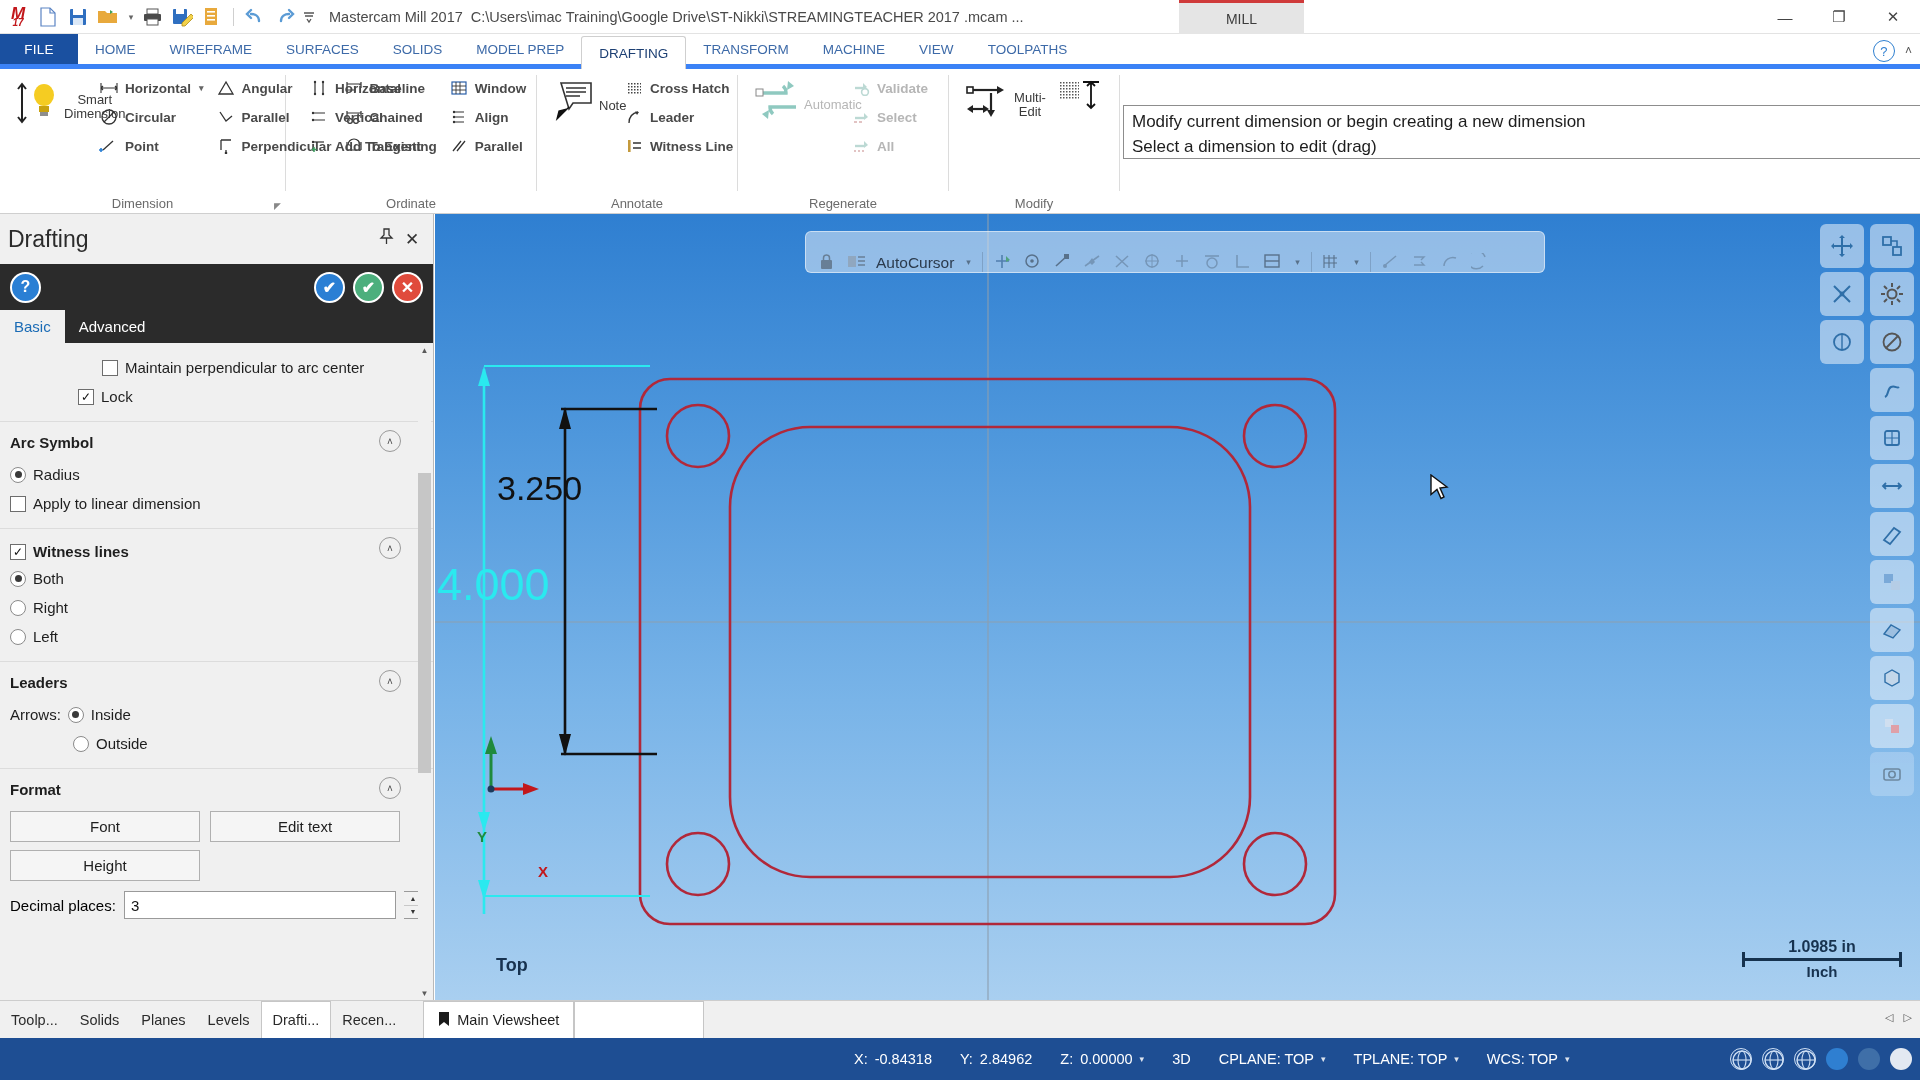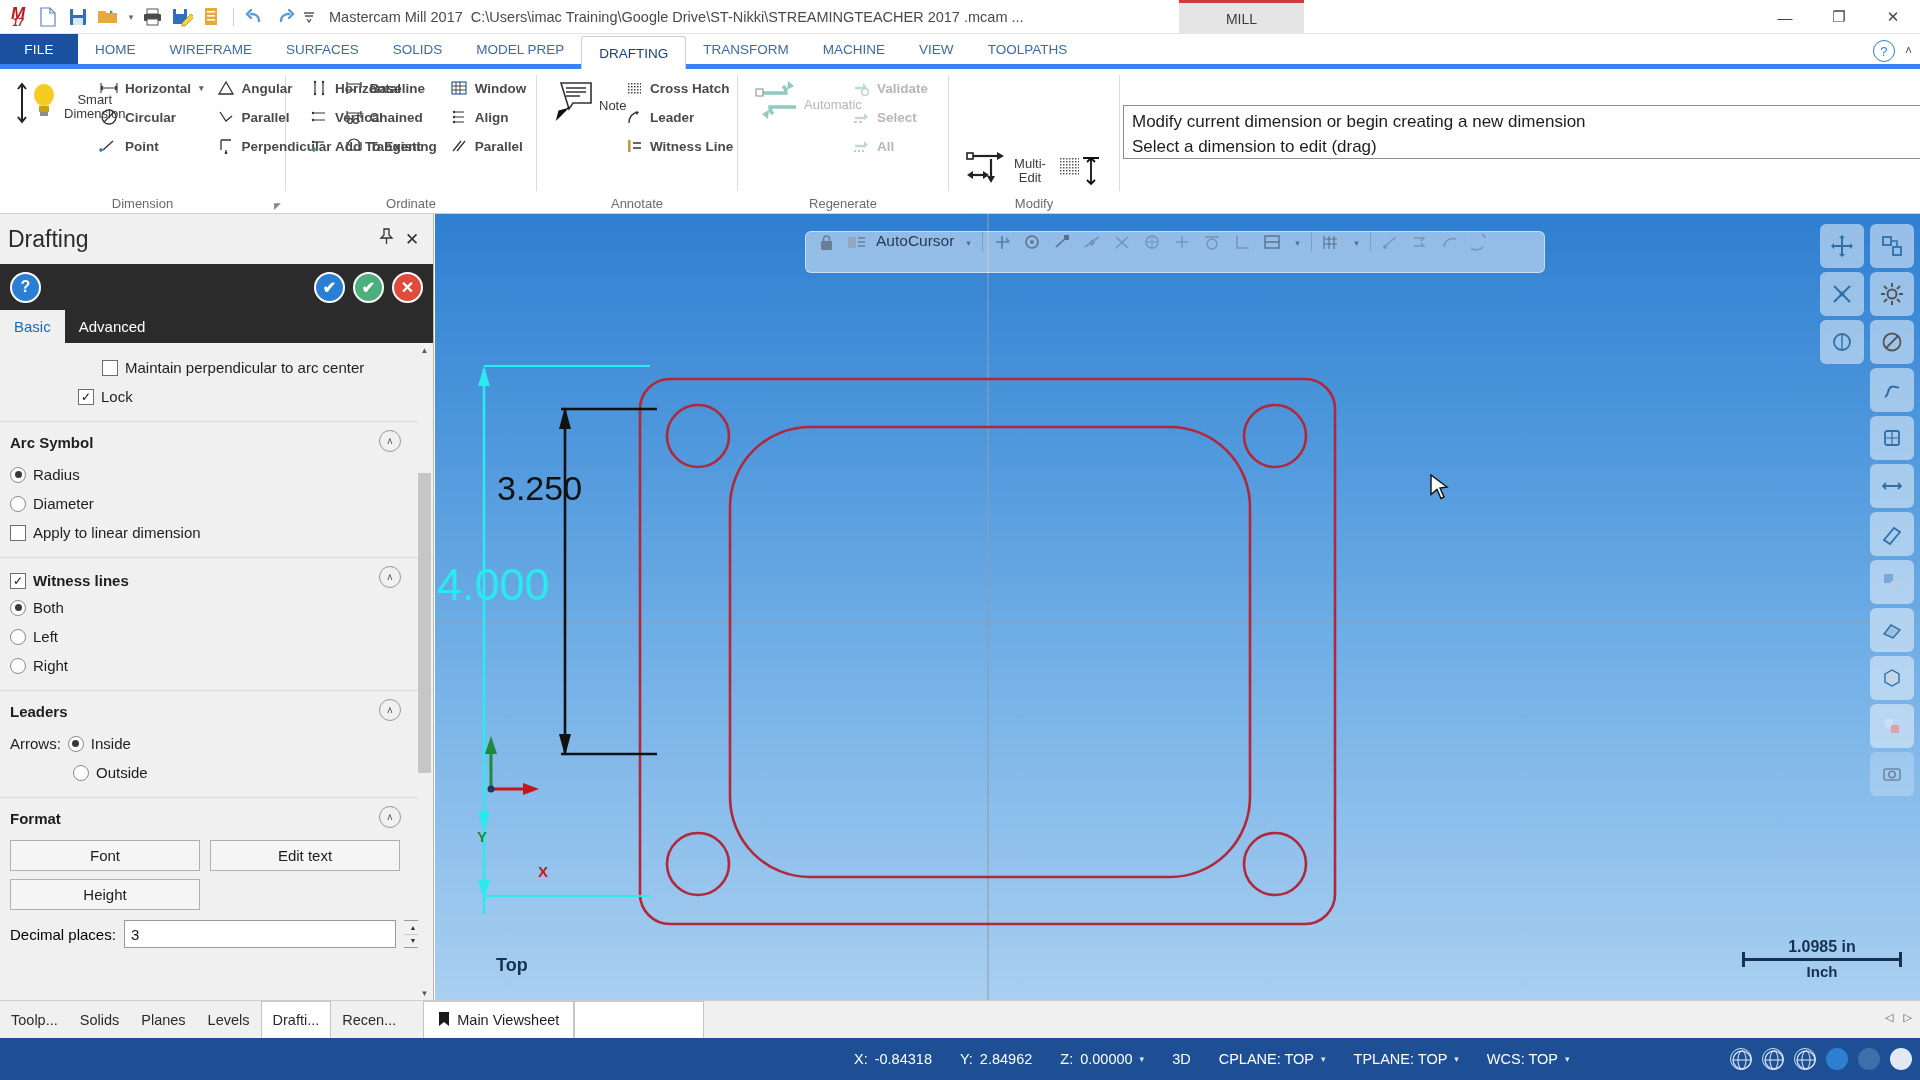--- a/index.html
+++ b/index.html
@@ -179,21 +179,21 @@
     position: absolute; left: 435px; top: 214px; width: 1485px; height: 786px;
     background: linear-gradient(to bottom, #2f7fd1 0%, #4e97dc 28%, #79b4e8 62%, #a9cff0 100%);
     overflow: hidden;
   }
   .vp-svg { position: absolute; inset: 0; }
 
   
   .autobar {
     position: absolute; left: 370px; top: 17px; height: 42px; width: 740px;
     background: rgba(226,236,247,0.55); border: 1px solid rgba(255,255,255,0.5);
-    border-radius: 6px; display: flex; align-items: flex-start; padding: 0 10px; gap: 9px;
+    border-radius: 6px; display: flex; align-items: flex-end; padding: 0 10px; gap: 9px;
   }
   .autobar .ab-label { font-size: 15.5px; color: #2b3b4d; }
   .abico { width: 21px; height: 21px; opacity: .75; display:flex; align-items:center; justify-content:center;}
   .abico.dim { opacity: .38; }
   .ab-sep { width:1px; height:20px; background: rgba(60,80,100,.25); }
 
   
   .rail { position: absolute; right: 6px; top: 10px; width: 108px; }
   .railrow { display: flex; gap: 6px; margin-bottom: 4px; justify-content: flex-end; }
   .railbtn {
@@ -654,21 +654,21 @@
           </div>
         </div>
       </div>
       <div class="rgroup-label">
         <span>Regenerate</span>
       </div>
     </div>
     <div class="rgroup-div"></div>
 
     <div class="rgroup" style="width:170px">
-      <div class="rgroup-body" style="padding-left:12px; gap:10px;align-items:flex-end;">
+      <div class="rgroup-body" style="padding-left:12px; gap:10px;">
         <div class="bigbtn" style="width:86px">
           <span>
             <svg width="52" height="44" viewBox="0 0 52 44">
               <rect x="6" y="8" width="6" height="6" fill="#fff" stroke="#222" stroke-width="1.6"></rect>
               <path d="M12 11h24" stroke="#222" stroke-width="2.2"></path>
                 <path d="M36 7l7 4-7 4z" fill="#222"></path>
               <path d="M30 14v20" stroke="#222" stroke-width="2.2"></path>
                 <path d="M26 31l4 7 4-7z" fill="#222"></path>
               <path d="M8 30h18" stroke="#222" stroke-width="2.2"></path>
                 <path d="M12 26l-6 4 6 4z" fill="#222"></path>
@@ -758,48 +758,44 @@
       <div class="psec">
         <div class="psec-title">Arc Symbol</div>
         <div class="collapse-circ">
             <span>˄</span>
           </div>
         <div class="row">
           <span class="rdo on"></span>
           <span>Radius</span>
         </div>
         <div class="row">
-          <span class="rdo"></span>
-          <span>Diameter</span>
-        </div>
-        <div class="row">
           <span class="cbx"></span>
           <span>Apply to linear dimension</span>
         </div>
       </div>
 
       <div class="psec">
         <div class="row" style="padding-top:4px">
           <span class="cbx">✓</span>
           <span style="font-weight:600">Witness lines</span>
         </div>
         <div class="collapse-circ">
             <span>˄</span>
           </div>
         <div class="row">
           <span class="rdo on"></span>
           <span>Both</span>
         </div>
         <div class="row">
           <span class="rdo"></span>
-          <span>Left</span>
+          <span>Right</span>
         </div>
         <div class="row">
           <span class="rdo"></span>
-          <span>Right</span>
+          <span>Left</span>
         </div>
       </div>
 
       <div class="psec">
         <div class="psec-title">Leaders</div>
         <div class="collapse-circ">
             <span>˄</span>
           </div>
         <div class="row">
           <span>Arrows:</span>

